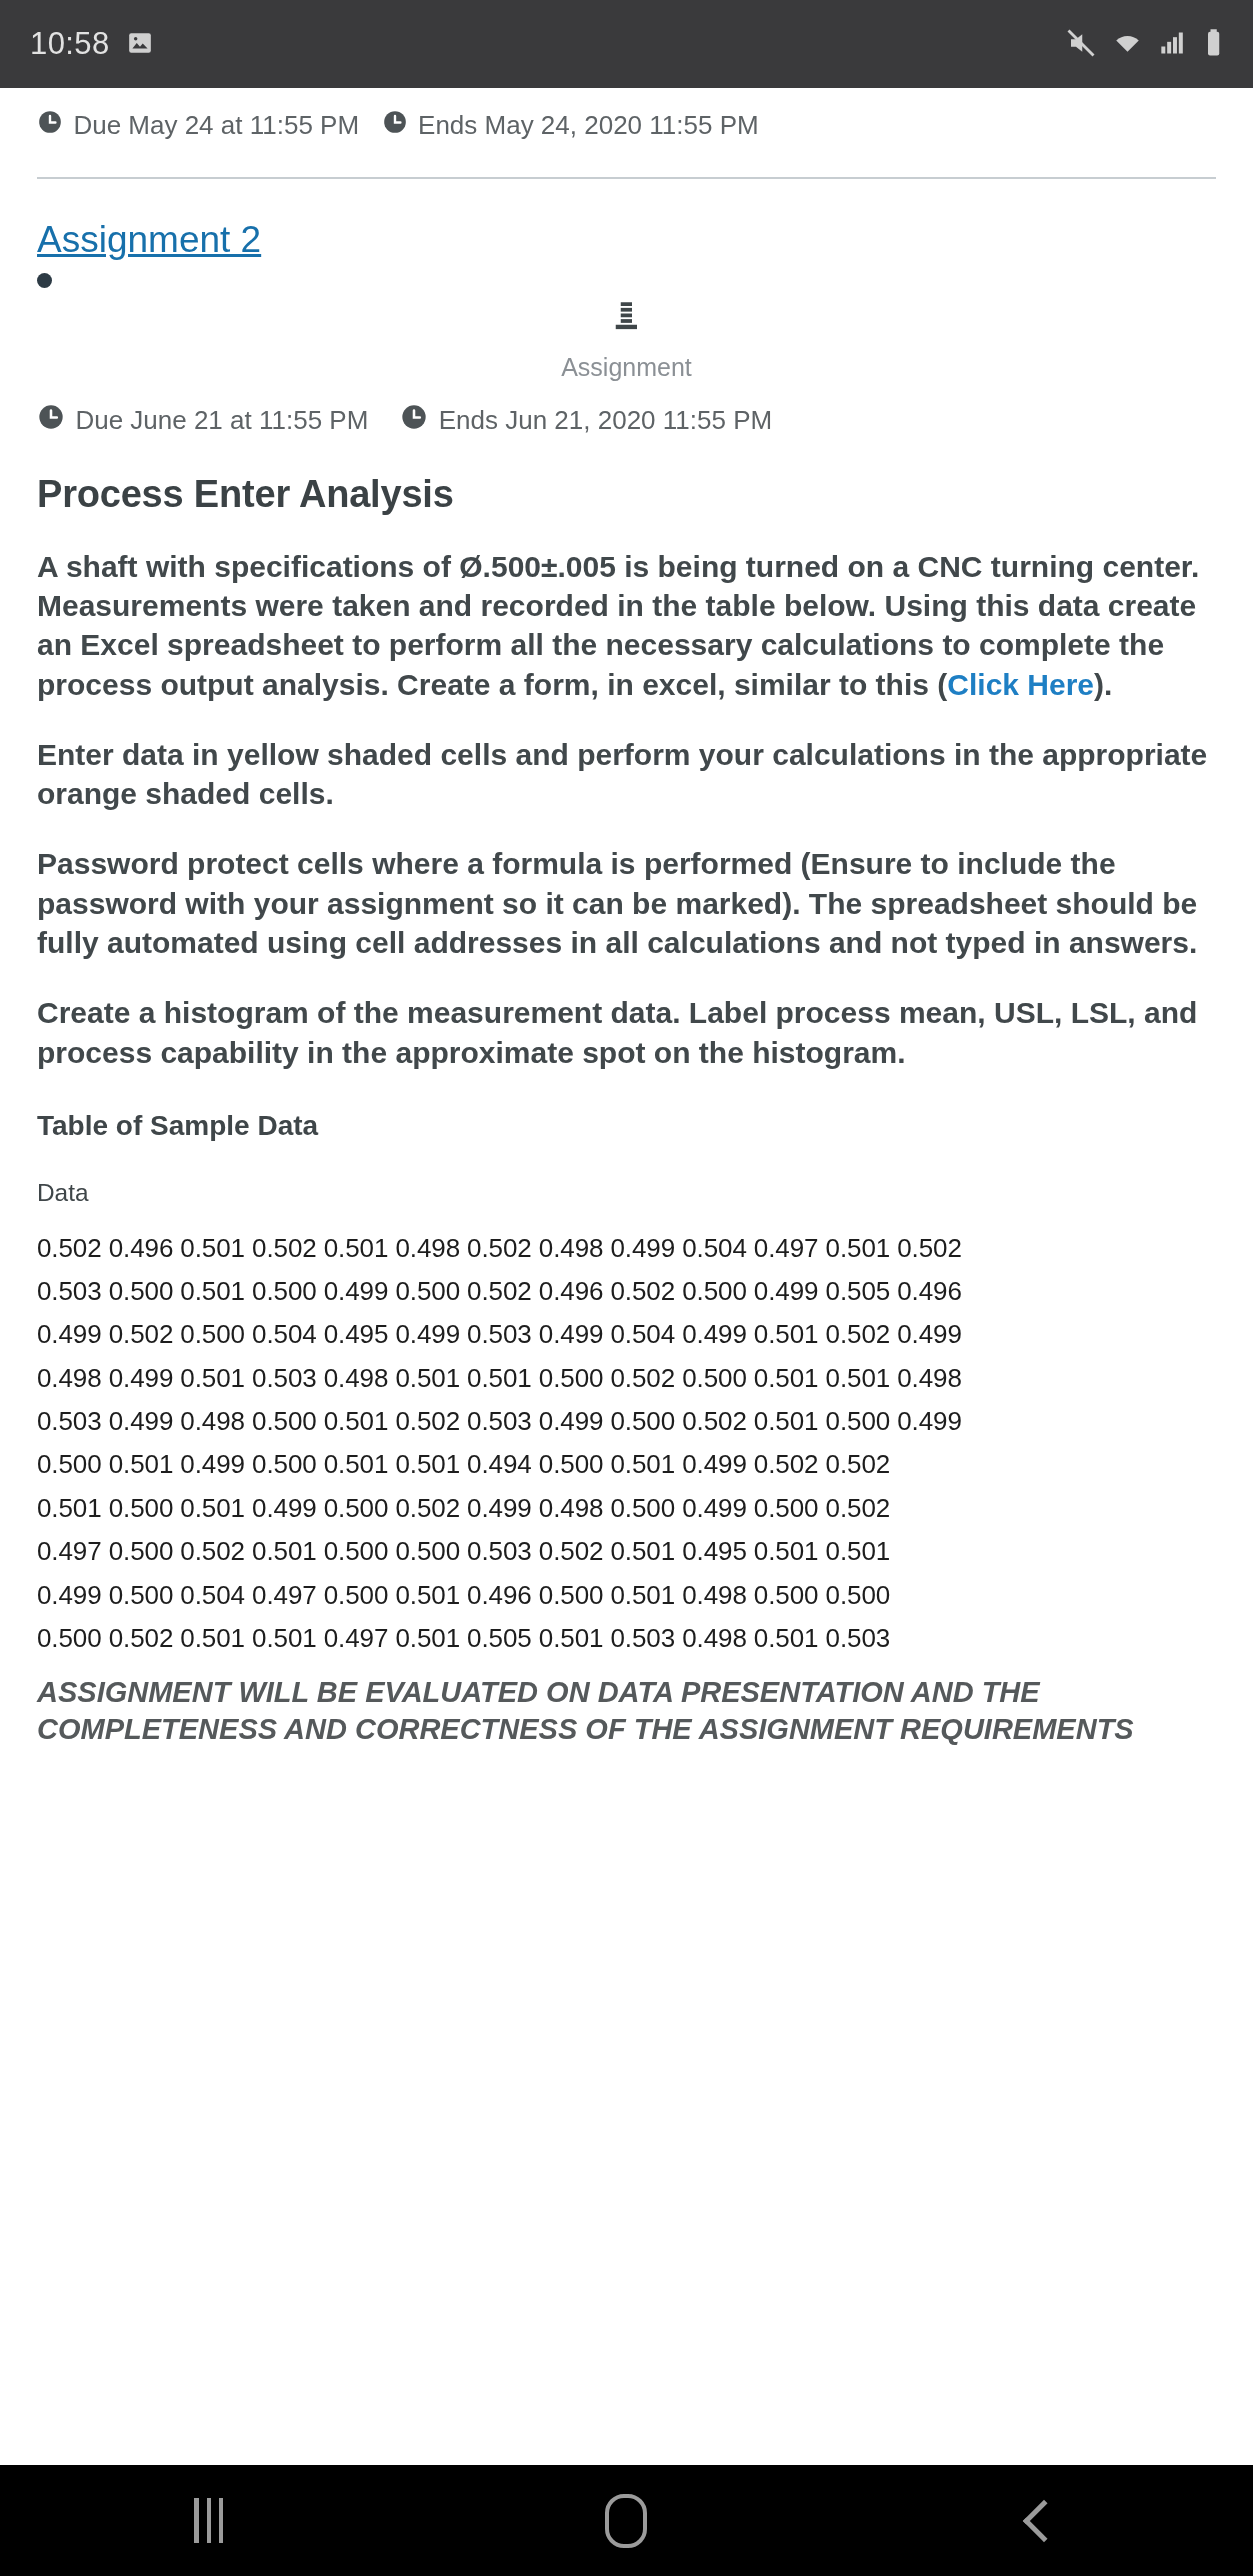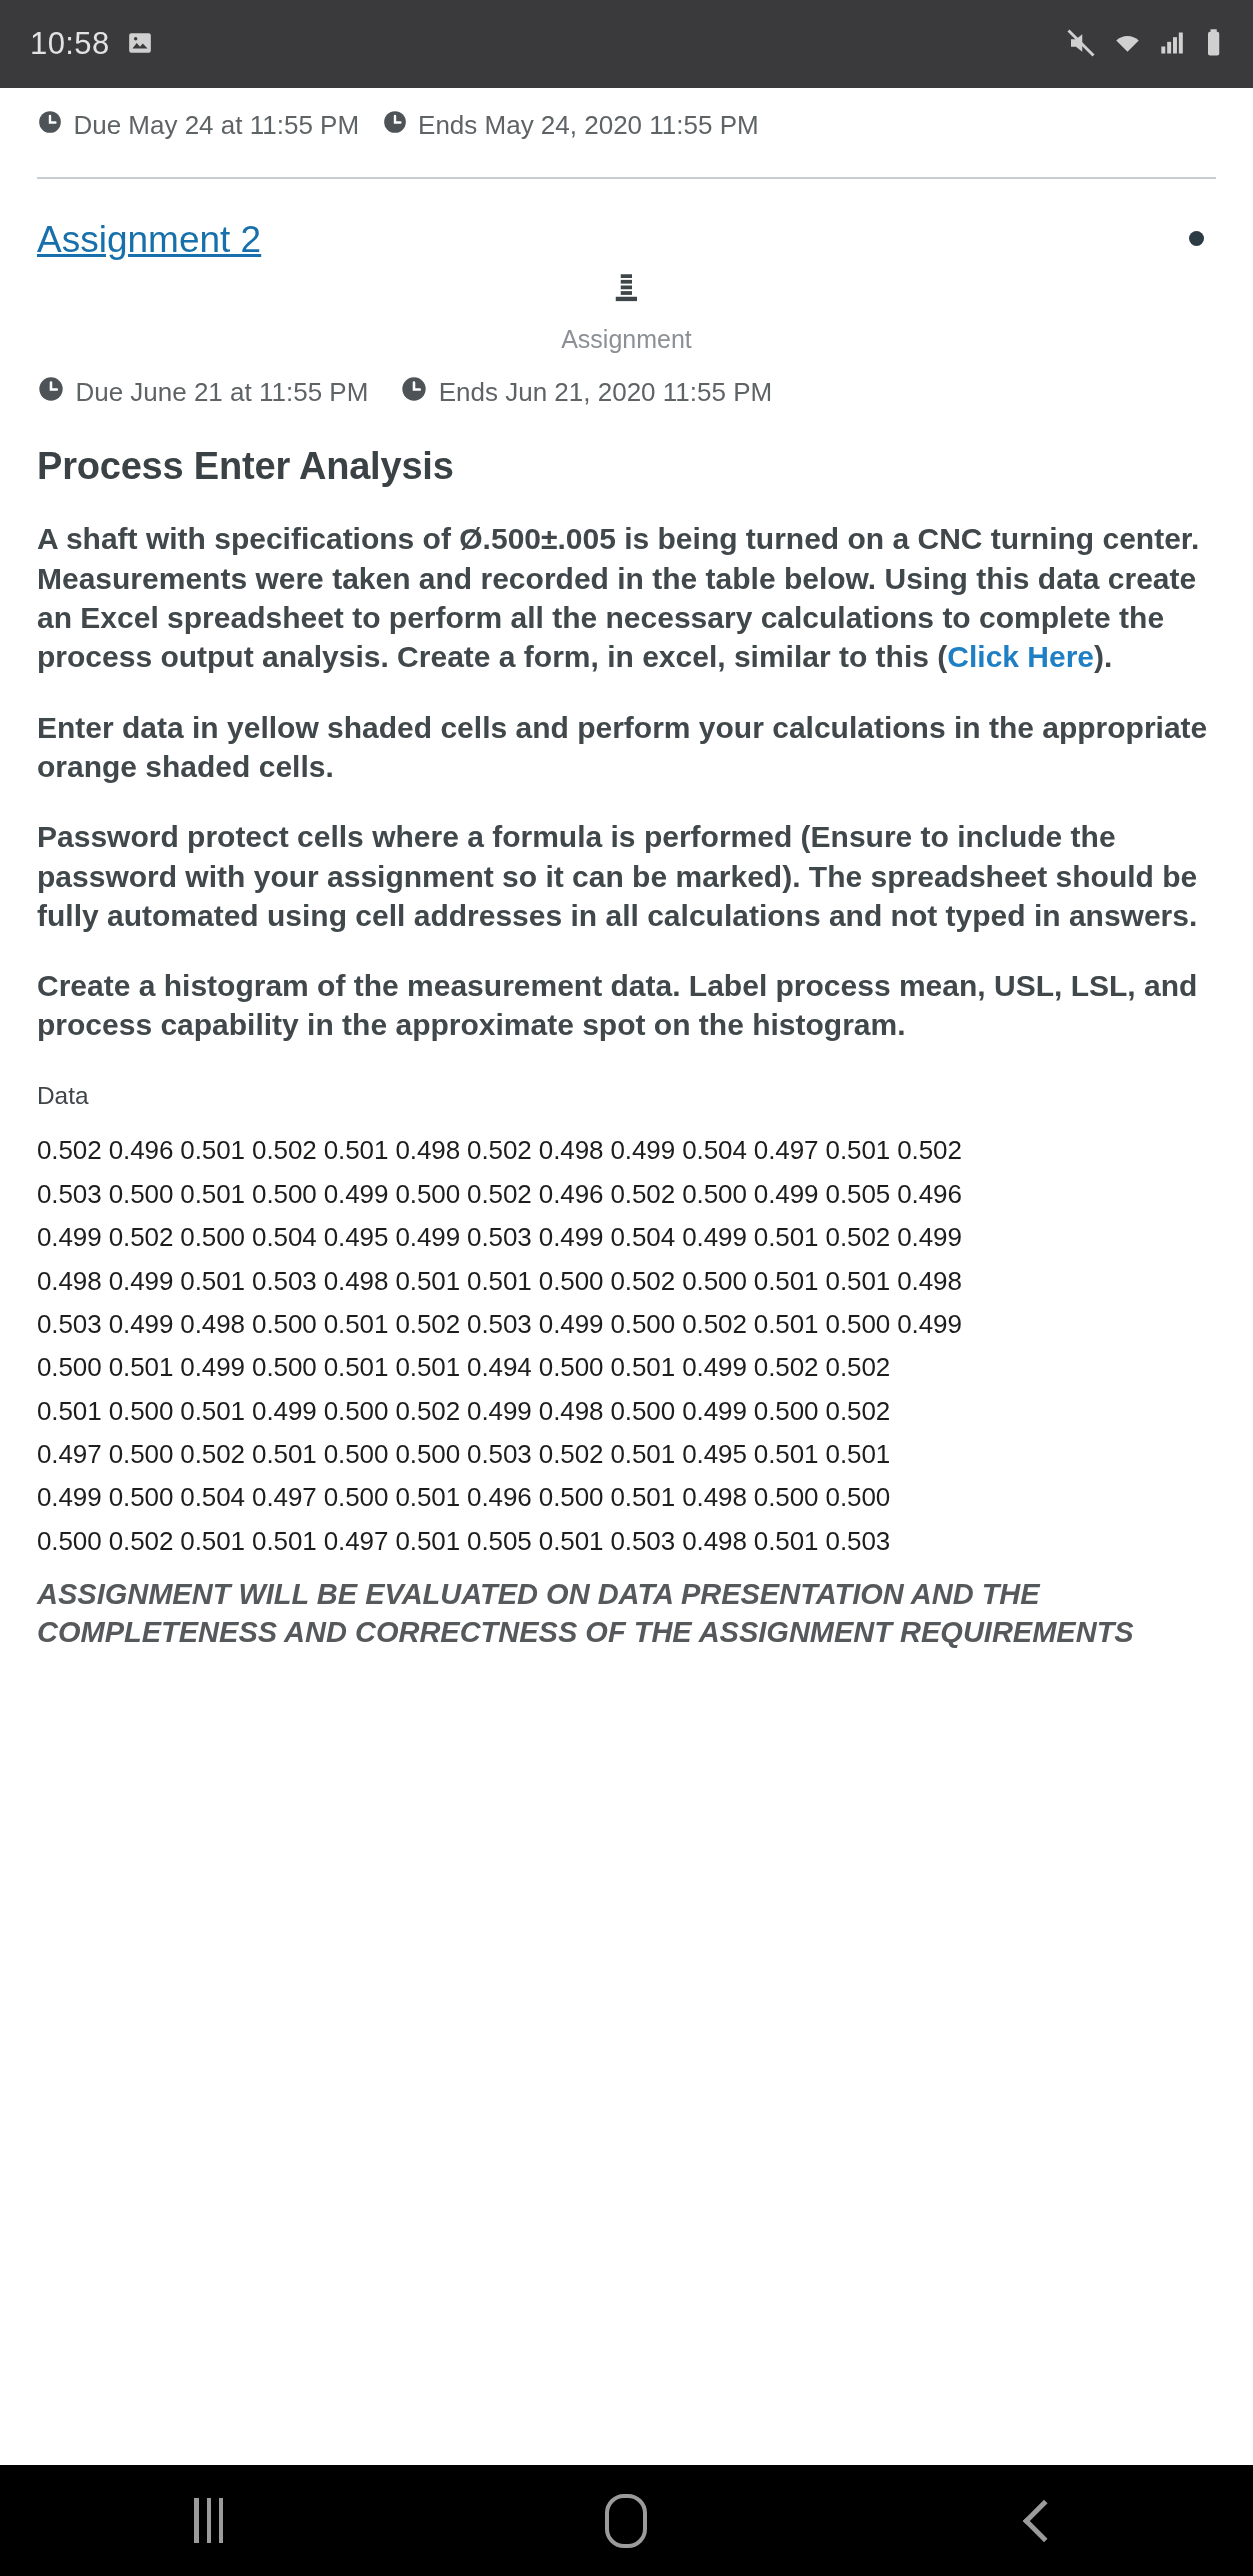--- a/index.html
+++ b/index.html
@@ -52,20 +52,21 @@
     background: #c7cdd1;
     margin: 35px 37px 0 37px;
   }
 
   
   .assign-head { padding-top: 40px; }
   .assign-title-row {
     display: flex;
     align-items: flex-start;
     justify-content: space-between;
+    flex-direction: column;
   }
   .assign-title {
     color: #1770ab;
     font-size: 37px;
     font-weight: 400;
     line-height: 1.15;
   }
   .dot-indicator {
     width: 15px; height: 15px;
     border-radius: 50%;
@@ -297,20 +298,21 @@
     <h1 class="doc-title">Process Enter Analysis</h1>
 
     <p class="para"><span>A shaft with specifications of Ø.500±.005 is being turned on a CNC turning center. Measurements were taken and recorded in the table below. Using this data create an Excel spreadsheet to perform all the necessary calculations to complete the process output analysis. Create a form, in excel, similar to this (</span><a href="#">Click Here</a><span>).</span></p>
 
     <p class="para">Enter data in yellow shaded cells and perform your calculations in the appropriate orange shaded cells.</p>
 
     <p class="para">Password protect cells where a formula is performed (Ensure to include the password with your assignment so it can be marked). The spreadsheet should be fully automated using cell addresses in all calculations and not typed in answers.</p>
 
     <p class="para">Create a histogram of the measurement data. Label process mean, USL, LSL, and process capability in the approximate spot on the histogram.</p>
 
+    <div class="sub-head">Table of Sample Data</div>
 
     <div class="data-label">Data</div>
 
     <div class="data-rows">
       <div class="data-row">0.502 0.496 0.501 0.502 0.501 0.498 0.502 0.498 0.499 0.504 0.497 0.501 0.502</div>
       <div class="data-row">0.503 0.500 0.501 0.500 0.499 0.500 0.502 0.496 0.502 0.500 0.499 0.505 0.496</div>
       <div class="data-row">0.499 0.502 0.500 0.504 0.495 0.499 0.503 0.499 0.504 0.499 0.501 0.502 0.499</div>
       <div class="data-row">0.498 0.499 0.501 0.503 0.498 0.501 0.501 0.500 0.502 0.500 0.501 0.501 0.498</div>
       <div class="data-row">0.503 0.499 0.498 0.500 0.501 0.502 0.503 0.499 0.500 0.502 0.501 0.500 0.499</div>
       <div class="data-row">0.500 0.501 0.499 0.500 0.501 0.501 0.494 0.500 0.501 0.499 0.502 0.502</div>

